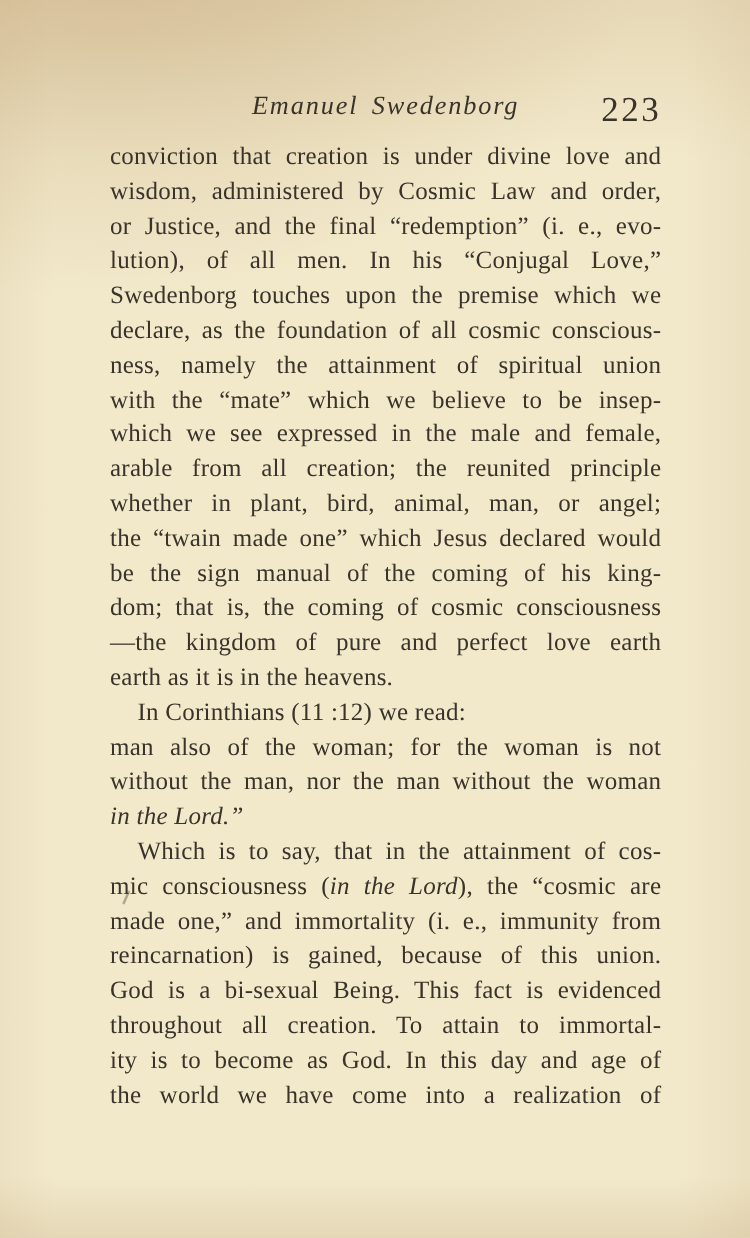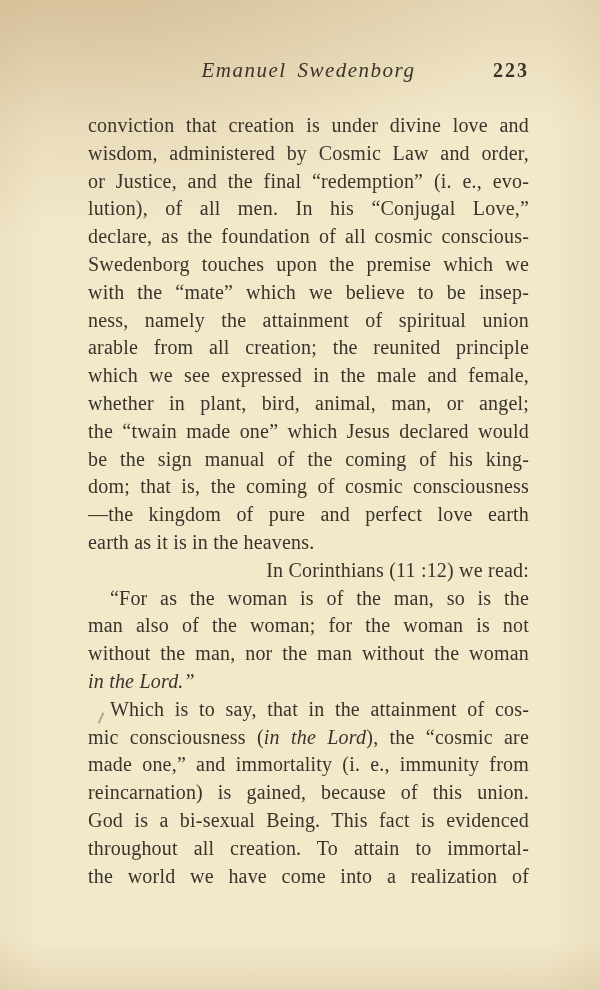--- a/index.html
+++ b/index.html
@@ -18,60 +18,58 @@
       radial-gradient(130% 55% at 15% -6%, rgba(181,146,97,0.40), rgba(181,146,97,0) 55%),
       linear-gradient(180deg, rgba(189,157,110,0.22), rgba(189,157,110,0) 13%),
       linear-gradient(0deg, rgba(178,146,102,0.20), rgba(178,146,102,0) 5%),
       linear-gradient(270deg, rgba(186,156,110,0.12), rgba(186,156,110,0) 9%),
       linear-gradient(90deg, rgba(186,156,110,0.10), rgba(186,156,110,0) 7%),
       #f2e9cb;
   }
   .header-row {
     position: absolute;
     left: 88px;
-    top: 58px;
+    top: 72px;
     width: 441px;
     height: 28px;
     text-align: center;
   }
   .running-title {
     font-style: italic;
     font-size: 21px;
     letter-spacing: 1.5px;
     word-spacing: 4px;
     white-space: nowrap;
   }
   .page-number {
     position: absolute;
     right: 0;
     top: 1px;
-    font-size: 20px;
+    font-size: 28px;
     letter-spacing: 2px;
-    font-weight: bold;
   }
   .body-text {
     position: absolute;
     left: 88px;
     top: 112px;
     width: 441px;
     font-size: 20px;
     line-height: 27.8px;
     letter-spacing: 0.2px;
   }
   .line {
     white-space: nowrap;
   }
   .line.just {
     white-space: normal;
     text-align: justify;
     text-align-last: justify;
   }
   .line.indent {
     padding-left: 22px;
-    text-align: right;
   }
   .it {
     font-style: italic;
   }
   .stray-mark {
     position: absolute;
     left: 100px;
     top: 712px;
     width: 2px;
     height: 12px;
@@ -90,45 +88,45 @@
   </div>
 
   <div class="stray-mark"></div>
 
   <div class="body-text" id="body-text">
       <div class="paragraph">
         <div class="line just"><span>conviction that creation is under divine love and</span></div>
         <div class="line just"><span>wisdom, administered by Cosmic Law and order,</span></div>
         <div class="line just"><span>or Justice, and the final “redemption” (i. e., evo-</span></div>
         <div class="line just"><span>lution), of all men.  In his “Conjugal Love,”</span></div>
+        <div class="line just"><span>Swedenborg touches upon the premise which we</span></div>
         <div class="line just"><span>declare, as the foundation of all cosmic conscious-</span></div>
-        <div class="line just"><span>Swedenborg touches upon the premise which we</span></div>
+        <div class="line just"><span>ness, namely the attainment of spiritual union</span></div>
         <div class="line just"><span>with the “mate” which we believe to be insep-</span></div>
-        <div class="line just"><span>ness, namely the attainment of spiritual union</span></div>
+        <div class="line just"><span>which we see expressed in the male and female,</span></div>
         <div class="line just"><span>arable from all creation; the reunited principle</span></div>
-        <div class="line just"><span>which we see expressed in the male and female,</span></div>
         <div class="line just"><span>whether in plant, bird, animal, man, or angel;</span></div>
         <div class="line just"><span>the “twain made one” which Jesus declared would</span></div>
         <div class="line just"><span>be the sign manual of the coming of his king-</span></div>
         <div class="line just"><span>dom; that is, the coming of cosmic consciousness</span></div>
         <div class="line just"><span>—the kingdom of pure and perfect love earth</span></div>
         <div class="line"><span>earth as it is in the heavens.</span></div>
       </div>
       <div class="paragraph">
         <div class="line indent"><span>In Corinthians (11 :12) we read:</span></div>
       </div>
       <div class="paragraph">
-        <div class="line just indent"><span>“For as the woman is of the man, so is the</span></div>
         <div class="line just"><span>man also of the woman; for the woman is not</span></div>
         <div class="line just"><span>without the man, nor the man without the woman</span></div>
         <div class="line"><span class="it">in the Lord.”</span></div>
       </div>
       <div class="paragraph">
         <div class="line just indent"><span>Which is to say, that in the attainment of cos-</span></div>
         <div class="line just"><span>mic consciousness (</span><span class="it">in the Lord</span><span>), the “cosmic are</span></div>
         <div class="line just"><span>made one,” and immortality (i. e., immunity from</span></div>
         <div class="line just"><span>reincarnation) is gained, because of this union.</span></div>
         <div class="line just"><span>God is a bi-sexual Being.  This fact is evidenced</span></div>
         <div class="line just"><span>throughout all creation.  To attain to immortal-</span></div>
+        <div class="line just"><span>ity is to become as God.  In this day and age of</span></div>
         <div class="line just"><span>the world we have come into a realization of</span></div>
       </div>
     </div>
 </div>
 
 </body></html>

